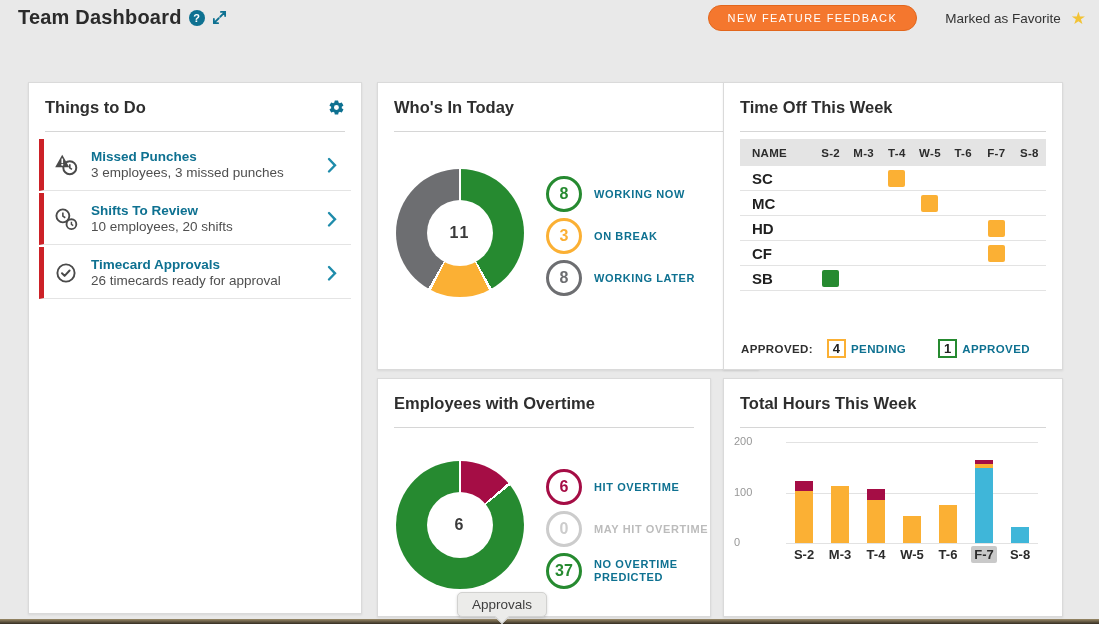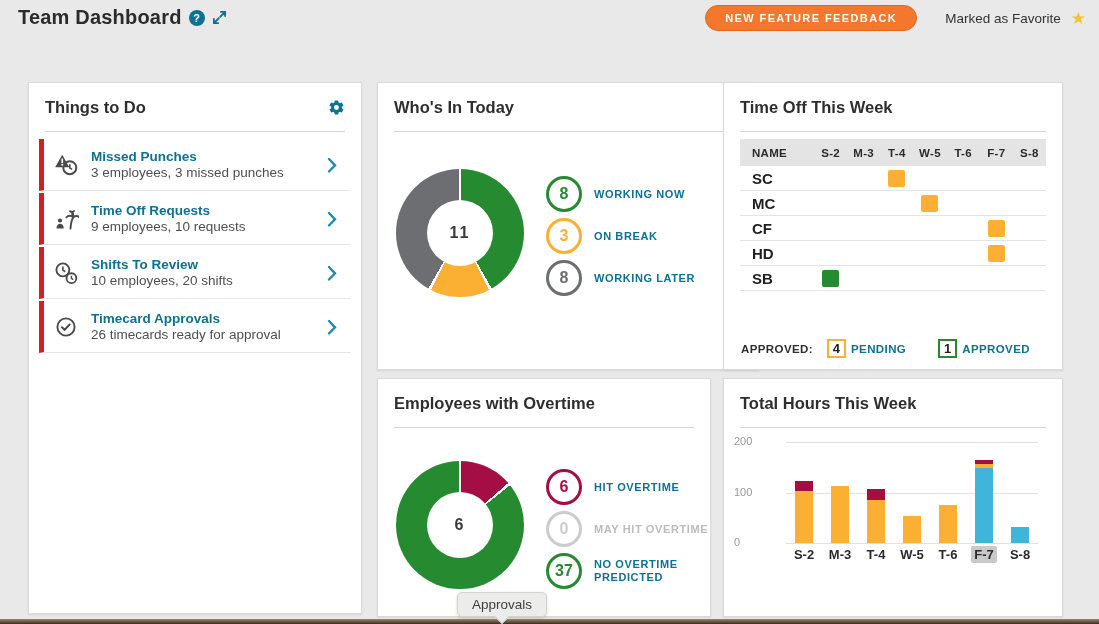--- a/index.html
+++ b/index.html
@@ -7,21 +7,21 @@
   .page { position: relative; width: 1099px; height: 624px; background: #e9e9e9; overflow: hidden; }
 
   
   .hdr-title-row { position: absolute; left: 18px; top: 6px; display: flex; align-items: center; gap: 7px; }
   .page-title { font-size: 20px; font-weight: bold; color: #2b2b2b; letter-spacing: .2px; }
   .help-badge { width: 16px; height: 16px; border-radius: 50%; background: #0e7191; color: #fff;
     font-size: 11px; font-weight: bold; display: flex; align-items: center; justify-content: center; cursor: pointer; }
   .expand-ic { display: flex; cursor: pointer; }
   .hdr-right { position: absolute; right: 13px; top: 5px; display: flex; align-items: center; gap: 10px; }
   .feedback-btn { height: 26px; padding: 0 19px; border-radius: 14px; background: #f4772e; border: 1px solid #e2661c;
-    color: #fff; font-family: "Liberation Sans", sans-serif; font-size: 11px; font-weight: bold; letter-spacing: 1.4px; cursor: pointer; }
+    color: #fff; font-family: "Liberation Sans", sans-serif; font-size: 11px; font-weight: normal; letter-spacing: 1.4px; cursor: pointer; }
   .fav-label { font-size: 13.5px; color: #333; margin-left: 18px; }
   .star { color: #f2c335; font-size: 17px; line-height: 1; cursor: pointer; }
 
   
   .card { position: absolute; background: #fff; border: 1px solid #dadada; box-shadow: 0 1px 2px rgba(0,0,0,.08); }
   .card-todo      { left: 28px;  top: 82px;  width: 334px; height: 532px; }
   .card-whosin    { left: 377px; top: 82px;  width: 382px; height: 288px; }
   .card-timeoff   { left: 723px; top: 82px;  width: 340px; height: 288px; }
   .card-overtime  { left: 377px; top: 378px; width: 334px; height: 239px; }
   .card-hours     { left: 723px; top: 378px; width: 340px; height: 239px; }
@@ -140,39 +140,20 @@
           <div class="todo-title">Missed Punches</div>
           <div class="todo-sub">3 employees, 3 missed punches</div>
         </span>
         <span class="todo-chev">
           <svg width="18" height="22" viewBox="0 0 18 22">
               <path d="M6 5l6 6.3L6 17.5" stroke="#1f8cab" stroke-width="2.4" fill="none" stroke-linecap="round"></path>
             </svg>
         </span>
       </div>
 
-      <div class="todo-item">
-        <span class="todo-ic">
-          <svg width="26" height="24" viewBox="0 0 26 24">
-            <path d="M17.5 21.5c.3-5 1.2-8.5 2.6-11" stroke="#4a4a4a" stroke-width="1.9" fill="none" stroke-linecap="round"></path>
-            <path d="M20.2 10.2C17.8 8.4 15.2 8.6 13.4 10.4M20.2 10.2c2.4-1.8 5-1.6 6.2.2M20.2 10.2c-1.5-2.6-.8-5 .8-6.2M20.2 10.2c.4-3-1-5.3-3.2-6" stroke="#4a4a4a" stroke-width="1.9" fill="none" stroke-linecap="round"></path>
-            <circle cx="7" cy="13.5" r="2.1" fill="#4a4a4a"></circle>
-            <path d="M3.5 21.5c0-3.2 1.6-4.8 3.6-4.8 1.6 0 2.9.9 3.3 2.6l.4 2.2z" fill="#4a4a4a"></path>
-          </svg>
-        </span>
-        <span class="todo-text">
-          <div class="todo-title">Time Off Requests</div>
-          <div class="todo-sub">9 employees, 10 requests</div>
-        </span>
-        <span class="todo-chev">
-          <svg width="18" height="22" viewBox="0 0 18 22">
-              <path d="M6 5l6 6.3L6 17.5" stroke="#1f8cab" stroke-width="2.4" fill="none" stroke-linecap="round"></path>
-            </svg>
-        </span>
-      </div>
 
       <div class="todo-item">
         <span class="todo-ic">
           <svg width="26" height="24" viewBox="0 0 24 23">
             <circle cx="9" cy="8.5" r="6.2" fill="#fff" stroke="#4a4a4a" stroke-width="1.8"></circle>
             <path d="M9 5.2v3.5l2.3 1.6" stroke="#4a4a4a" stroke-width="1.5" fill="none"></path>
             <circle cx="17.2" cy="16.5" r="4.7" fill="#fff" stroke="#4a4a4a" stroke-width="1.8"></circle>
             <path d="M17.2 14.1v2.6l1.7 1.2" stroke="#4a4a4a" stroke-width="1.4" fill="none"></path>
           </svg>
         </span>
@@ -268,33 +249,33 @@
           <span class="to-cell"></span>
           <span class="to-cell"></span>
           <span class="to-cell">
             <span class="to-mark" style="background: rgb(251, 176, 52);"></span>
           </span>
           <span class="to-cell"></span>
           <span class="to-cell"></span>
           <span class="to-cell"></span>
         </div>
         <div class="to-row">
-          <span class="to-name">CF</span>
+          <span class="to-name">HD</span>
           <span class="to-cell"></span>
           <span class="to-cell"></span>
           <span class="to-cell"></span>
           <span class="to-cell"></span>
           <span class="to-cell"></span>
           <span class="to-cell">
             <span class="to-mark" style="background: rgb(251, 176, 52);"></span>
           </span>
           <span class="to-cell"></span>
         </div>
         <div class="to-row">
-          <span class="to-name">HD</span>
+          <span class="to-name">CF</span>
           <span class="to-cell"></span>
           <span class="to-cell"></span>
           <span class="to-cell"></span>
           <span class="to-cell"></span>
           <span class="to-cell"></span>
           <span class="to-cell">
             <span class="to-mark" style="background: rgb(251, 176, 52);"></span>
           </span>
           <span class="to-cell"></span>
         </div>

